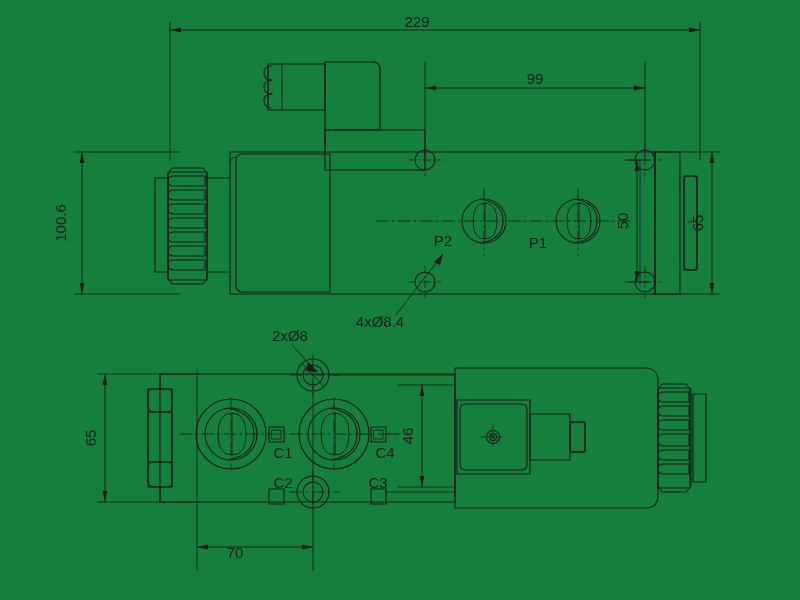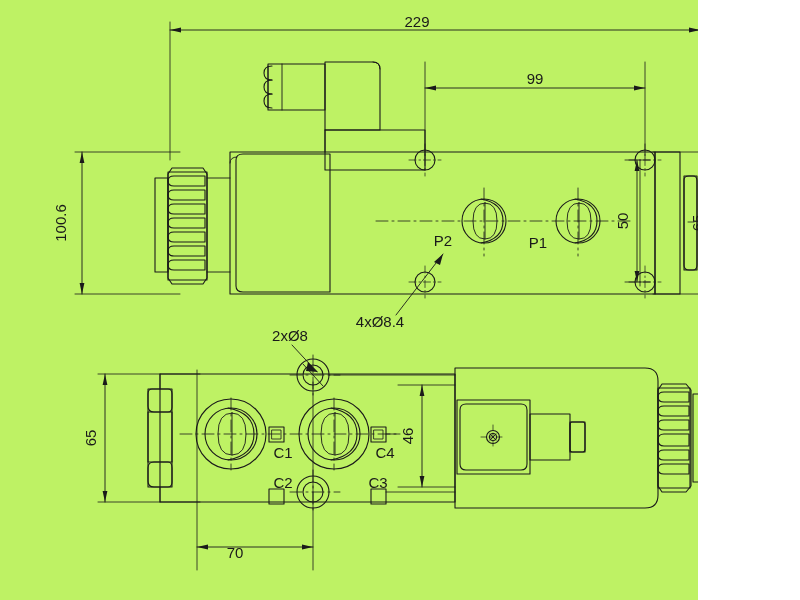--- a/index.html
+++ b/index.html
@@ -2,23 +2,23 @@
 <html><head>
 <meta charset="utf-8">
 <style>
   html, body {
     margin: 0;
     padding: 0;
     background: #ffffff;
   }
   #sheet {
     position: relative;
-    width: 698px;
+    width: 800px;
     height: 600px;
-    background: #bef264;
+    background: #15803d;
     font-family: "Liberation Sans", sans-serif;
     overflow: hidden;
   }
   #sheet svg {
     position: absolute;
     left: 0;
     top: 0;
   }
   .dimtext {
     font-family: "Liberation Sans", sans-serif;

